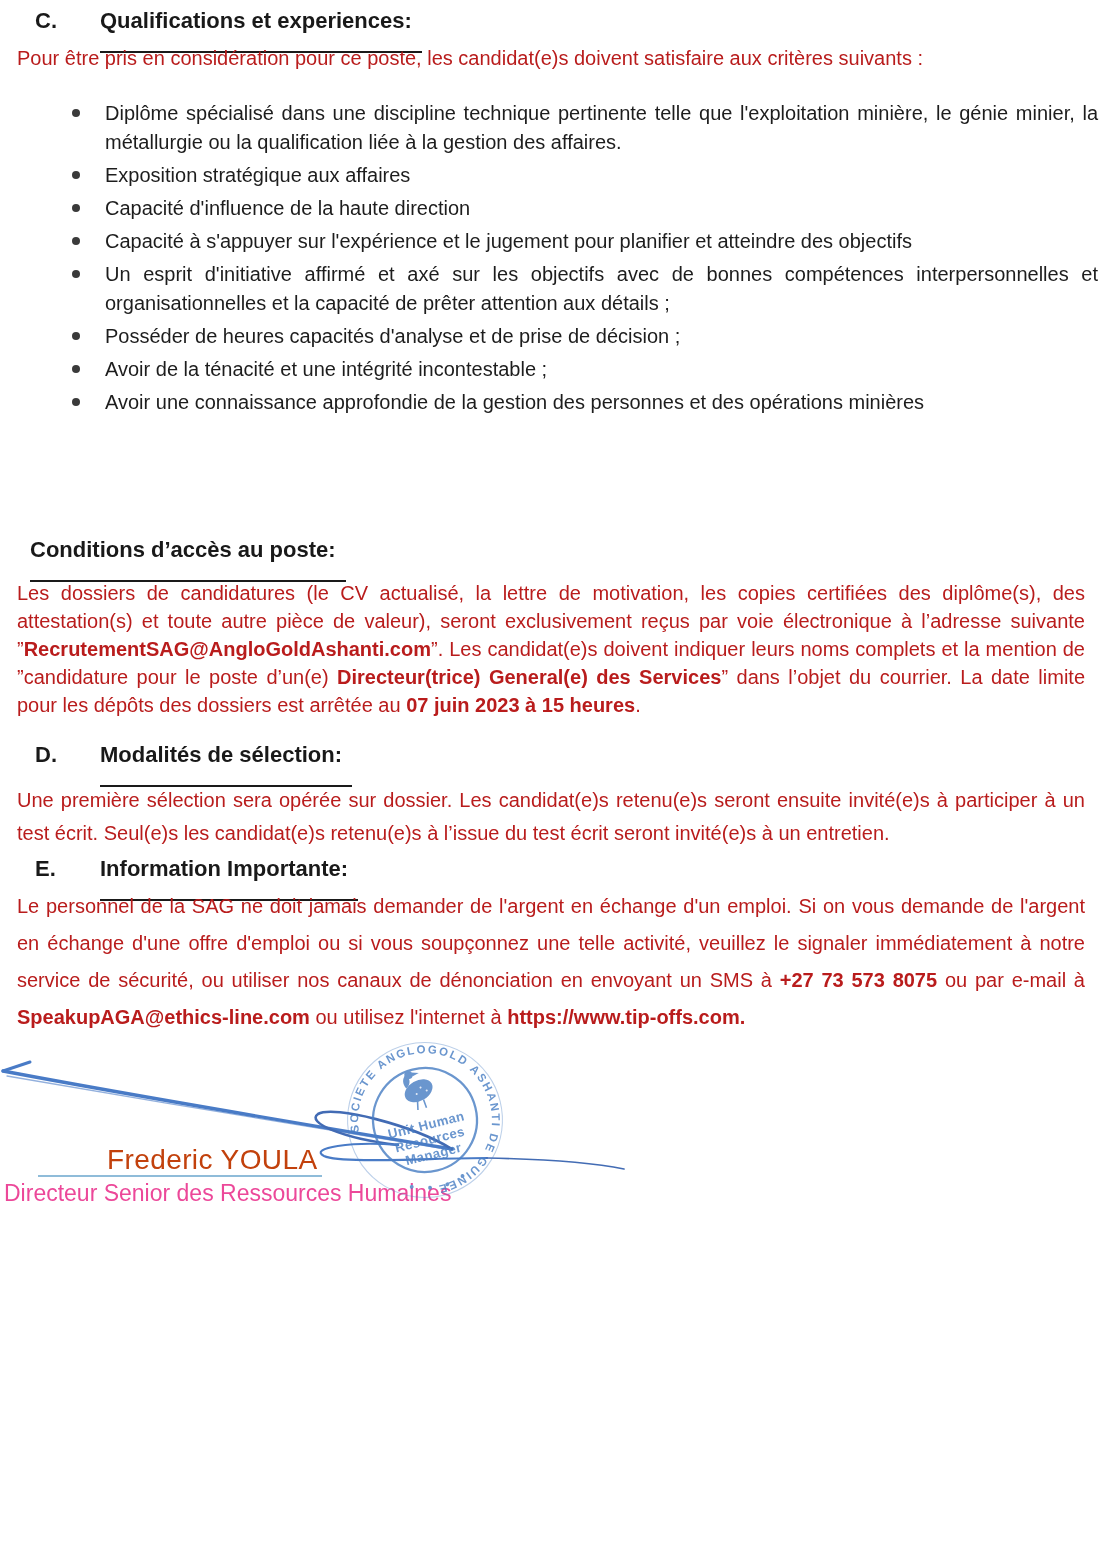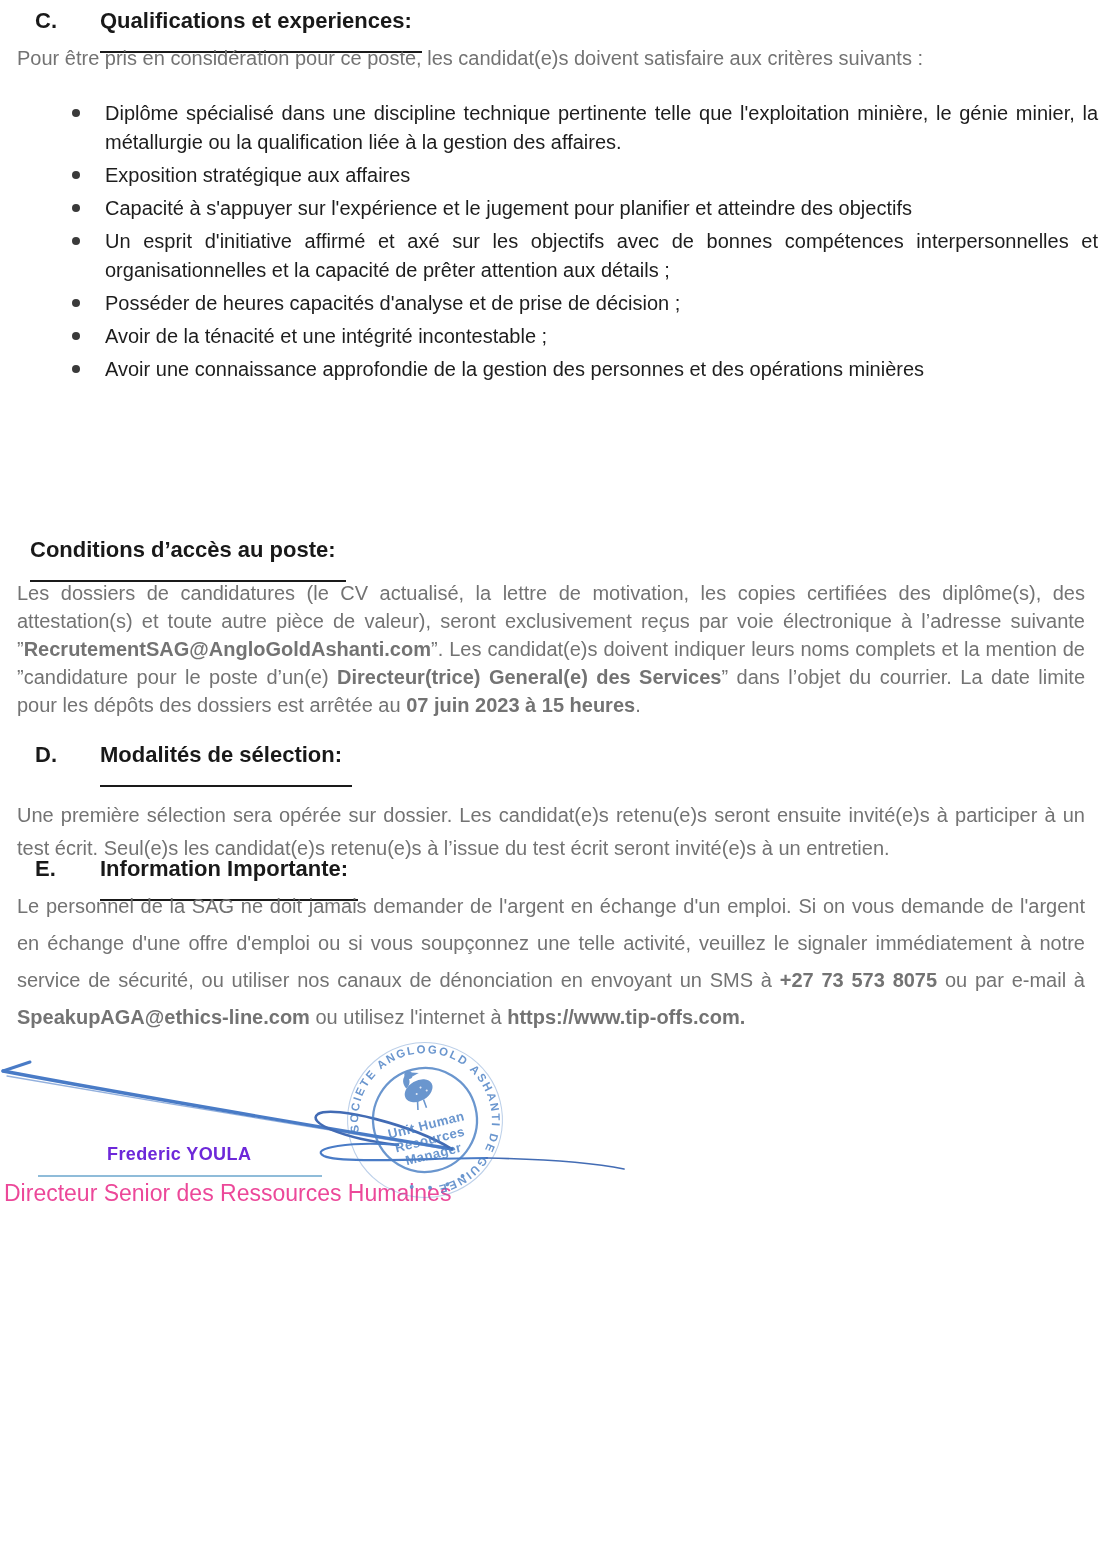--- a/index.html
+++ b/index.html
@@ -4,70 +4,71 @@
 <style>
   html,body { margin:0; padding:0; background:#ffffff; }
   .page {
     position:relative; width:1100px; height:1555px; background:#ffffff;
     font-family:"Liberation Sans", sans-serif; color:#1d1d1d; overflow:hidden;
   }
   .abs { position:absolute; }
   .shead { position:absolute; display:flex; font-weight:bold; font-size:22px; color:#191919; }
   .slabel { width:65px; flex:0 0 65px; }
   .stitle { border-bottom:2.5px solid #1a1a1a; padding-bottom:17px; padding-right:10px; }
-  .body-text { font-size:20px; color:#737373; }
+  .body-text { font-size:20px; color:#b91c1c; }
   .para { text-align:justify; }
   .b { font-weight:bold; }
   ul.bullets { margin:13px; padding:0; }
   ul.bullets li {
     list-style:none; position:relative; font-size:20px; line-height:29px;
     margin:0 0 4px 0; text-align:justify;
   }
   ul.bullets li::before {
     content:""; position:absolute; left:-33px; top:10px;
     width:8px; height:8px; border-radius:50%; background:#3a3a3a;
   }
-  .sig-name { font-weight:bold; font-size:18px; color:#6d28d9; letter-spacing:0.4px; }
+  .sig-name { font-weight:normal; font-size:28px; color:#c2410c; letter-spacing:0.4px; }
   .sig-rule { height:2px; background:#8fbcd9; }
   .sig-role { font-size:23px; color:#ec4899; }
 </style>
 </head>
 <body>
 
 <div class="page">
 
   <div class="shead" style="top:8px; left:35px;">
     <span class="slabel">C.</span>
     <span class="stitle">Qualifications et experiences:</span>
   </div>
 
   <div class="abs body-text" style="top:47px; left:17px; width:1068px;">Pour être pris en considération pour ce poste, les candidat(e)s doivent satisfaire aux critères suivants :</div>
 
   <ul class="bullets abs" style="top:86px; left:92px; width:993px;">
     <li>Diplôme spécialisé dans une discipline technique pertinente telle que l'exploitation minière, le génie minier, la métallurgie ou la qualification liée à la gestion des affaires.</li>
     <li>Exposition stratégique aux affaires</li>
+    <li>Capacité d'influence de la haute direction</li>
     <li>Capacité à s'appuyer sur l'expérience et le jugement pour planifier et atteindre des objectifs</li>
     <li>Un esprit d'initiative affirmé et axé sur les objectifs avec de bonnes compétences interpersonnelles et organisationnelles et la capacité de prêter attention aux détails ;</li>
     <li>Posséder de heures capacités d'analyse et de prise de décision ;</li>
     <li>Avoir de la ténacité et une intégrité incontestable ;</li>
     <li>Avoir une connaissance approfondie de la gestion des personnes et des opérations minières</li>
   </ul>
 
   <div class="shead" style="top:537px; left:30px;justify-content:center;">
     <span class="stitle">Conditions d’accès au poste:</span>
   </div>
 
   <div class="abs body-text para" style="top:579px; left:17px; width:1068px; line-height:28px;"><span>Les dossiers de candidatures (le CV actualisé, la lettre de motivation, les copies certifiées des diplôme(s), des attestation(s) et toute autre pièce de valeur), seront exclusivement reçus par voie électronique à l’adresse suivante ”</span><span class="b">RecrutementSAG@AngloGoldAshanti.com</span><span>”. Les candidat(e)s doivent indiquer leurs noms complets et la mention de ”candidature pour le poste d’un(e) </span><span class="b">Directeur(trice) General(e) des Services</span><span>” dans l’objet du courrier. La date limite pour les dépôts des dossiers est arrêtée au </span><span class="b">07 juin 2023 à 15 heures</span><span>.</span></div>
 
   <div class="shead" style="top:742px; left:35px;">
     <span class="slabel">D.</span>
     <span class="stitle">Modalités de sélection:</span>
   </div>
 
-  <div class="abs body-text para" style="top:784px; left:17px; width:1068px; line-height:33px;margin-top:15px;">Une première sélection sera opérée sur dossier. Les candidat(e)s retenu(e)s seront ensuite invité(e)s à participer à un test écrit. Seul(e)s les candidat(e)s retenu(e)s à l’issue du test écrit seront invité(e)s à un entretien.</div>
+  <div class="abs body-text para" style="top:784px; left:17px; width:1068px; line-height:33px;">Une première sélection sera opérée sur dossier. Les candidat(e)s retenu(e)s seront ensuite invité(e)s à participer à un test écrit. Seul(e)s les candidat(e)s retenu(e)s à l’issue du test écrit seront invité(e)s à un entretien.</div>
 
   <div class="shead" style="top:856px; left:35px;">
     <span class="slabel">E.</span>
     <span class="stitle">Information Importante:</span>
   </div>
 
   <div class="abs body-text para" style="top:888px; left:17px; width:1068px; line-height:37px;"><span>Le personnel de la SAG ne doit jamais demander de l'argent en échange d'un emploi. Si on vous demande de l'argent en échange d'une offre d'emploi ou si vous soupçonnez une telle activité, veuillez le signaler immédiatement à notre service de sécurité, ou utiliser nos canaux de dénonciation en envoyant un SMS à </span><span class="b">+27 73 573 8075</span><span> ou par e-mail à </span><span class="b">SpeakupAGA@ethics-line.com</span><span> ou utilisez l'internet à </span><span class="b">https://www.tip-offs.com.</span></div>
 
   <svg class="abs" style="left:0; top:1055px;" width="640" height="125" viewBox="0 0 640 125">
     <g fill="none" stroke="#3a70c2" stroke-linecap="round" opacity="0.92">

